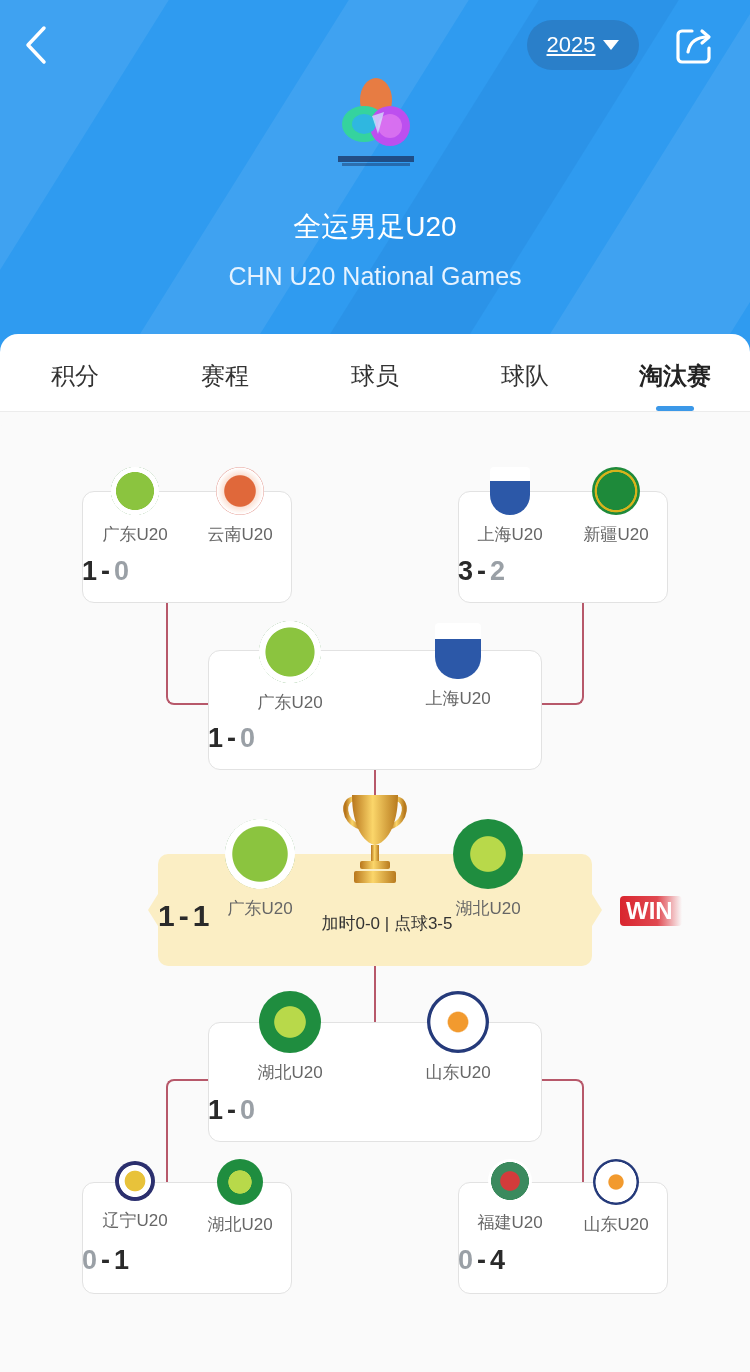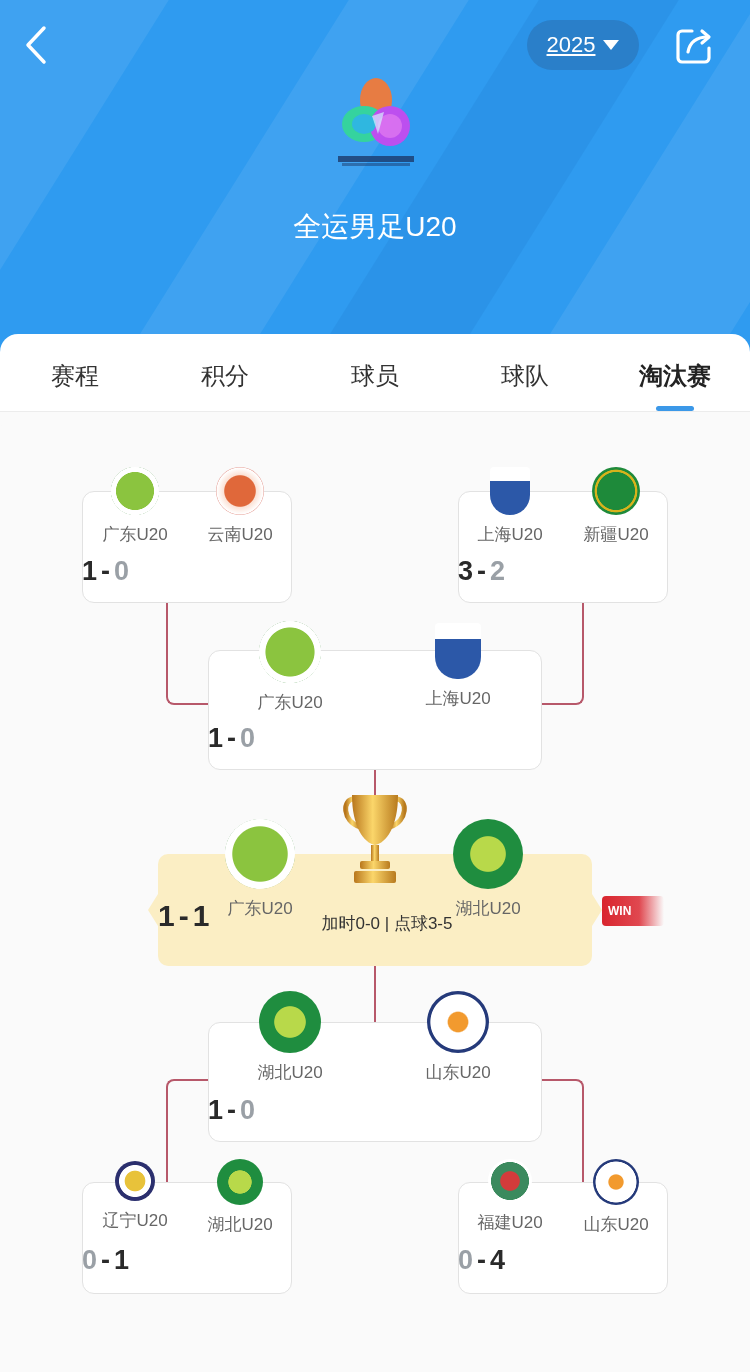--- a/index.html
+++ b/index.html
@@ -34,21 +34,21 @@
   .team .name { font-size: 17px; color: #666; margin-top: 8px; white-space: nowrap; font-family: "Liberation Sans", sans-serif; }
   .score { position: absolute; left: 0; width: 100%; text-align: left; font-size: 27px; font-weight: bold; font-family: "Liberation Sans", sans-serif; }
   .score .w { color: #2a2a2a; }
   .score .l { color: #9aa0a6; }
   .score .sep { color: #2a2a2a; margin: 0 4px; }
 
   .final { position: absolute; left: 158px; top: 441px; width: 434px; height: 112px; background: #fbeec4; border-radius: 10px; cursor: pointer; }
   .final:before, .final:after { content: ""; position: absolute; top: 40px; width: 0; height: 0; border-top: 16px solid transparent; border-bottom: 16px solid transparent; }
   .final:before { left: -10px; border-right: 10px solid #fbeec4; }
   .final:after { right: -10px; border-left: 10px solid #fbeec4; }
-  .win-tag { position: absolute; left: 602px; top: 483px; width: 62px; height: 30px; border-radius: 4px; background: linear-gradient(90deg, #d9252e 0%, #e04850 60%, rgba(255,255,255,0) 100%); color: #fff; font-weight: bold; font-size: 12px; padding-left: 6px; line-height: 30px; font-family: "Liberation Sans", sans-serif; }
+  .win-tag { position: absolute; left: 620px; top: 483px; width: 62px; height: 30px; border-radius: 4px; background: linear-gradient(90deg, #d9252e 0%, #e04850 60%, rgba(255,255,255,0) 100%); color: #fff; font-weight: bold; font-size: 24px; padding-left: 6px; line-height: 30px; font-family: "Liberation Sans", sans-serif; }
 </style>
 </head>
 <body>
 
 <div class="header">
   <div class="stripe" style="left:-120px;top:-40px;width:170px;height:460px;"></div>
   <div class="stripe" style="left:230px;top:-40px;width:120px;height:460px;"></div>
   <div class="stripe dark" style="left:420px;top:-40px;width:140px;height:460px;"></div>
   <div class="stripe" style="left:640px;top:-40px;width:180px;height:460px;"></div>
 
@@ -80,25 +80,26 @@
         <ellipse cx="56" cy="50" rx="12" ry="12" fill="#e16df0"></ellipse>
         <ellipse cx="30" cy="48" rx="12" ry="10" fill="#2fb9e0"></ellipse>
         <path d="M38 40 L50 36 L44 58 Z" fill="#dff4ff" opacity="0.7"></path>
       </g>
       <rect x="4" y="80" width="76" height="6" fill="#1c3a6b" opacity="0.8"></rect>
       <rect x="8" y="87" width="68" height="3" fill="#1c3a6b" opacity="0.5"></rect>
     </svg>
   </div>
 
   <div class="title-cn">全运男足U20</div>
+  <div class="title-en">CHN U20 National Games</div>
 </div>
 
 <div class="tabs">
+  <div class="tab"><span>积分</span></div>
   <div class="tab"><span>赛程</span></div>
-  <div class="tab"><span>积分</span></div>
   <div class="tab"><span>球员</span></div>
   <div class="tab"><span>球队</span></div>
   <div class="tab active"><span>淘汰赛</span><div class="indicator"></div></div>
 </div>
 
 <div class="bracket">
 
   <div class="line" style="left:166px;top:190px;width:42px;height:102px;border-left-width:2px;border-bottom-width:2px;border-bottom-left-radius:8px;"></div>
   <div class="line" style="left:542px;top:190px;width:42px;height:102px;border-right-width:2px;border-bottom-width:2px;border-bottom-right-radius:8px;"></div>
   <div class="line" style="left:374px;top:357px;width:2px;height:42px;border-left-width:2px;"></div>

